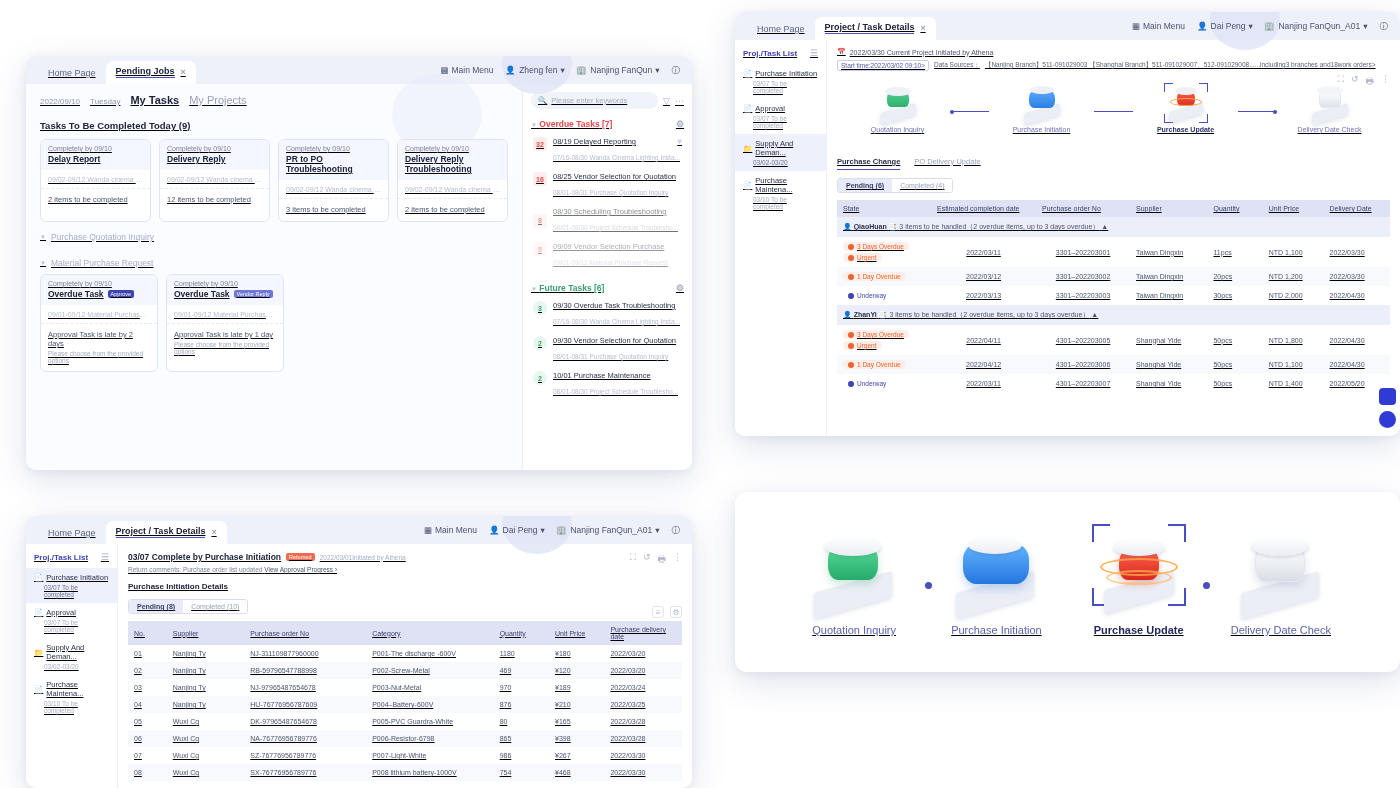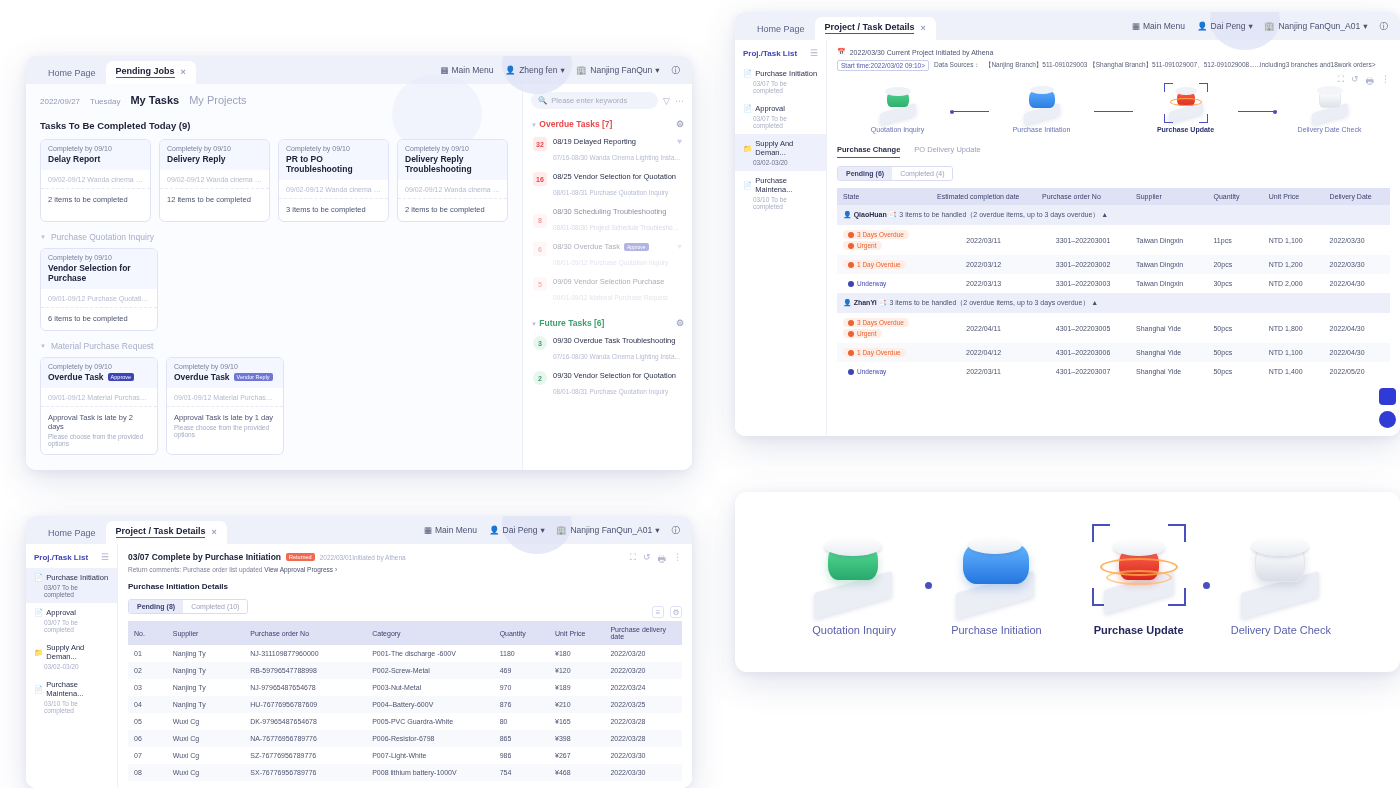--- a/index.html
+++ b/index.html
@@ -11,20 +11,21 @@
   }
   .stage { position: relative; width: 1400px; height: 788px; background: #fff; }
 
   
   .win {
     position: absolute;
     background: #fff;
     border-radius: 10px;
     box-shadow: 0 10px 34px rgba(70,80,140,.16), 0 2px 8px rgba(70,80,140,.08);
     overflow: hidden;
+    text-decoration: underline;
   }
   .tabbar {
     height: 28px;
     background: #eef0fa;
     display: flex; align-items: flex-end;
     padding-left: 12px;
     position: relative;
   }
   .tabbar .blob {
     position: absolute; right: 120px; top: -22px;
@@ -129,21 +130,21 @@
   .pm-bar1 { font-size: 7px; color: #4b5270; display: flex; align-items: center; gap: 4px; }
   .pm-bar2 { font-size: 6.5px; color: #5a6078; display: flex; align-items: center; gap: 5px; margin-top: 4px; white-space: nowrap;}
   .pm-chip { border: 1px solid #c9cdea; border-radius: 2px; padding: 1px 3px; color: #5157a8; }
   .pm-actions { position: absolute; right: 10px; top: 34px; display: flex; gap: 7px; color: #b0b5cd; font-size: 9px;}
   .flowstrip { margin-top: 12px; display: flex; align-items: flex-start; justify-content: space-between; padding: 0 8px;}
   .flowitem { text-align: center; width: 105px; }
   .flowlabel { font-size: 7px; color: #6b71b4; margin-top: 3px; }
   .flowlabel.active { color: #2a2f6b; font-weight: bold; }
   .flowline { flex: 1; height: 1px; background: #4a4fbf; margin-top: 28px; position: relative; }
   .flowline .dot { position:absolute; width:4px; height:4px; border-radius:50%; background:#4a4fbf; top:-1.5px; }
-  .subtabs { display: flex; gap: 14px; margin-top: 12px; }
+  .subtabs { display: flex; gap: 14px; margin-top: 24px; }
   .subtab { font-size: 7.5px; color: #9aa0bb; padding-bottom: 3px; }
   .subtab.active { color: #2a2f4a; font-weight: bold; border-bottom: 1.5px solid #4a4fbf; }
   .segbtns { display: flex; margin-top: 8px; border: 1px solid #d8dcf0; border-radius: 3px; overflow: hidden; width: fit-content;}
   .seg { font-size: 7px; padding: 3px 8px; color: #9aa0bb; background:#fff;}
   .seg.active { background: #e9ebf9; color: #3b4070; font-weight: bold; }
   table.dt { width: 100%; border-collapse: collapse; margin-top: 7px; }
   table.dt th {
     background: #dfe2f4; color: #3b4070; font-size: 7px; font-weight: normal;
     text-align: left; padding: 5px 6px;
   }
@@ -226,21 +227,21 @@
             <span>Nanjing FanQun</span>
             <span>▾</span>
           </span>
         <span class="ico">ⓘ</span>
       </div>
     </div>
     <div class="body">
       <div class="pj-left">
         <div class="bgblob"></div>
         <div class="pj-daterow">
-          <span class="pj-date">2022/09/27</span>
+          <span class="pj-date">2022/09/10</span>
           <span class="pj-date">Tuesday</span>
           <span class="pj-mytasks">My Tasks</span>
           <span class="pj-myproj">My Projects</span>
         </div>
         <div class="pj-section-title">Tasks To Be Completed Today (9)</div>
 
         <div class="pj-group">
           <div class="cards">
             <div class="card">
               <div class="chead">
@@ -292,32 +293,20 @@
             </div>
           </div>
         </div>
 
         <div class="pj-group">
           <div class="pj-group-hd">
               <span class="caret">▼</span>
               <span>Purchase Quotation Inquiry</span>
             </div>
           <div class="cards">
-            <div class="card">
-              <div class="chead">
-                <div class="cdue">Completely by 09/10</div>
-                <div class="ctitle">
-                    <span>Vendor Selection for Purchase</span>
-                  </div>
-              </div>
-              <div class="cmeta">09/01-09/12 Purchase Quotation Inquiry</div>
-              <div class="cfoot">
-                  <div>6 items to be completed</div>
-                </div>
-            </div>
           </div>
         </div>
 
         <div class="pj-group">
           <div class="pj-group-hd">
               <span class="caret">▼</span>
               <span>Material Purchase Request</span>
             </div>
           <div class="cards">
             <div class="card">
@@ -375,45 +364,41 @@
           </div>
           <div class="tl-item">
             <span class="pill od">16</span>
             <span class="tl-body"><span class="tl-t">08/25 Vendor Selection for Quotation</span><span class="tl-s">08/01-08/31  Purchase Quotation Inquiry</span></span>
           </div>
           <div class="tl-item od-fade-1">
             <span class="pill od">8</span>
             <span class="tl-body"><span class="tl-t">08/30 Scheduling Troubleshooting</span><span class="tl-s">08/01-08/30 Project Schedule Troublesho...</span></span>
           </div>
           <div class="tl-item od-fade-2">
-            <span class="pill od">6</span>
-            <span class="tl-body"><span class="tl-t">
-                  <span>08/30 Overdue Task</span>
-                  <span class="badge-ap">Approve</span>
-                </span><span class="tl-s">08/01-09/12  Purchase Quotation Inquiry</span></span>
-            <span class="heart">♥</span>
-          </div>
-          <div class="tl-item od-fade-2">
             <span class="pill od">5</span>
             <span class="tl-body"><span class="tl-t">09/09 Vendor Selection Purchase</span><span class="tl-s">09/01-09/12  Material Purchase Request</span></span>
           </div>
         </div>
 
         <div class="tasklist">
           <div class="tl-hd future">
             <span><span class="caret">▼</span> <span>Future Tasks</span> <span class="cnt">[6]</span></span>
             <span class="icbtn">⚙</span>
           </div>
           <div class="tl-item">
             <span class="pill fu">3</span>
             <span class="tl-body"><span class="tl-t">09/30 Overdue Task Troubleshooting</span><span class="tl-s">07/16-08/30 Wanda Cinema Lighting Insta...</span></span>
           </div>
           <div class="tl-item">
             <span class="pill fu">2</span>
             <span class="tl-body"><span class="tl-t">09/30 Vendor Selection for Quotation</span><span class="tl-s">08/01-08/31 Purchase Quotation Inquiry</span></span>
+          </div>
+          <div class="tl-item">
+            <span class="pill fu">2</span>
+            <span class="tl-body"><span class="tl-t">10/01 Purchase Maintenance</span><span class="tl-s">08/01-08/30 Project Schedule Troublesho...</span></span>
           </div>
 
         </div>
       </div>
     </div>
   </div>
 
   <div class="win" id="win-proj">
     <div class="tabbar">
       <div class="blob"></div>

